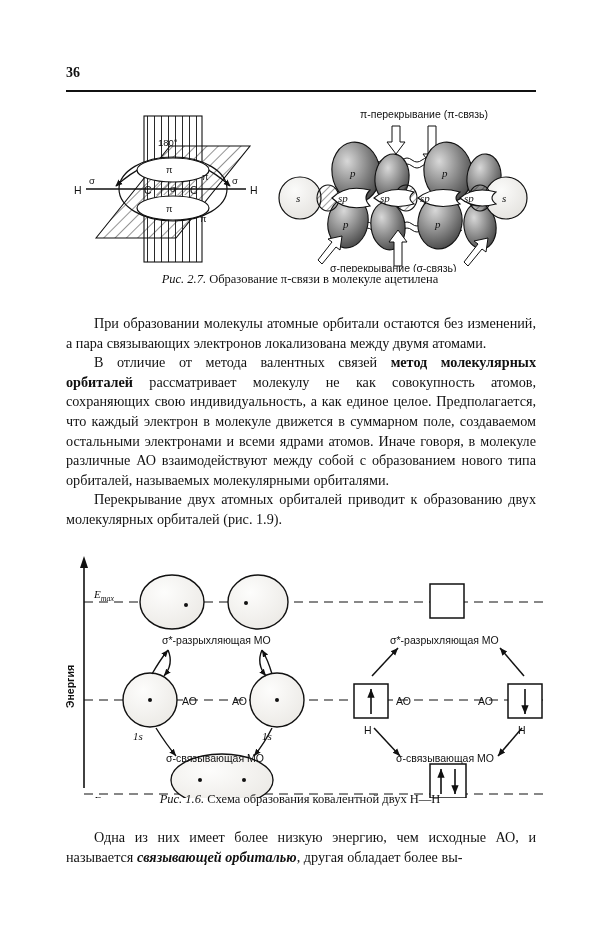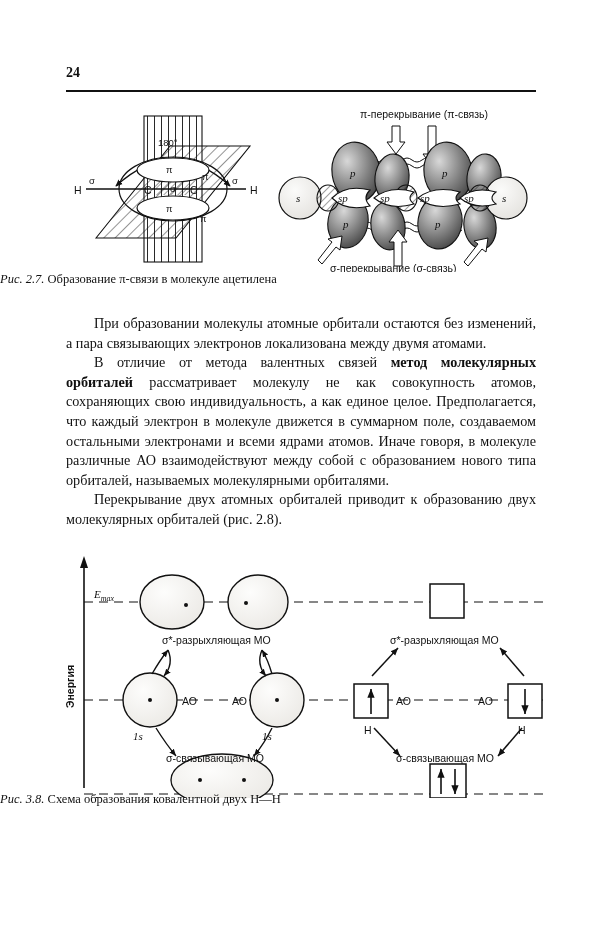--- a/index.html
+++ b/index.html
@@ -18,21 +18,21 @@
   .pagenum{font-size:14px;font-weight:bold;font-family:"Liberation Serif",serif;line-height:1;}
   .rule{position:absolute;left:66px;top:90px;width:470px;height:2px;background:#111;}
 
   
   .fig27{position:absolute;left:60px;top:100px;width:480px;height:170px;}
 
   .fig27 svg{display:block;}
 
   
   .caption{
-    position:absolute;width:600px;
+    position:absolute;width:600px;text-align:center;
     font-size:12.5px;font-family:"Liberation Serif",serif;
   }
   .caption i{font-style:italic;}
 
   
   .body-text{
     position:absolute;left:66px;width:470px;
     font-size:14.2px;line-height:19.6px;
     text-align:justify;
     font-family:"Liberation Serif",serif;
@@ -49,21 +49,21 @@
   .dlabel-sm{font-family:"Liberation Sans",sans-serif;font-size:9.5px;fill:#111;}
   .serif-it{font-family:"Liberation Serif",serif;font-style:italic;font-size:11px;fill:#111;}
   .axis-title{font-family:"Liberation Sans",sans-serif;font-size:10.5px;font-weight:bold;fill:#111;}
 </style>
 </head>
 <body>
 
 <div class="page">
 
   <div class="header">
-    <div class="pagenum">24</div>
+    <div class="pagenum">36</div>
   </div>
   <div class="rule"></div>
 
   <div class="fig27">
     <svg width="480" height="172" viewBox="0 0 480 172">
       <defs>
         <pattern id="vhatch" width="7" height="7" patternUnits="userSpaceOnUse">
           <path d="M3.5 0 L3.5 7" stroke="#111" stroke-width="0.9"></path>
         </pattern>
         <pattern id="dhatch" width="8" height="8" patternUnits="userSpaceOnUse" patternTransform="rotate(45)">
@@ -177,21 +177,21 @@
   <div class="caption" style="top:272px;">
     <i>Рис. 2.7.</i>
     <span>Образование π-связи в молекуле ацетилена</span>
   </div>
 
   <div class="body-text" style="top:314px;">
     <p>При образовании молекулы атомные орбитали остаются без изменений, а пара связывающих электронов локализована между двумя атомами.</p>
     <p>
       <span>В отличие от метода валентных связей </span><b>метод молекулярных орбиталей</b><span> рассматривает молекулу не как совокупность атомов, сохраняющих свою индивидуальность, а как единое целое. Предполагается, что каждый электрон в молекуле движется в суммарном поле, создаваемом остальными электронами и всеми ядрами атомов. Иначе говоря, в молекуле различные АО взаимодействуют между собой с образованием нового типа орбиталей, называемых молекулярными орбиталями.</span>
     </p>
-    <p>Перекрывание двух атомных орбиталей приводит к образованию двух молекулярных орбиталей (рис. 2.8).</p>
+    <p>Перекрывание двух атомных орбиталей приводит к образованию двух молекулярных орбиталей (рис. 1.9).</p>
   </div>
 
   <div class="fig28">
     <svg width="600" height="250" viewBox="0 0 600 250">
       <defs>
         <marker id="ar28" viewBox="0 0 10 10" refX="9" refY="5" markerWidth="5.5" markerHeight="5.5" orient="auto-start-reverse">
           <path d="M0 1.2 L9.2 5 L0 8.8 z" fill="#111"></path>
         </marker>
         <marker id="ar28up" viewBox="0 0 10 10" refX="9" refY="5" markerWidth="6" markerHeight="6" orient="auto-start-reverse">
           <path d="M0 1.2 L9.2 5 L0 8.8 z" fill="#111"></path>
@@ -281,18 +281,23 @@
         <line x1="372" y1="128" x2="398" y2="100" stroke="#111" stroke-width="1.5" marker-end="url(#ar28)"></line>
         <line x1="524" y1="128" x2="500" y2="100" stroke="#111" stroke-width="1.5" marker-end="url(#ar28)"></line>
 
         <line x1="374" y1="180" x2="400" y2="208" stroke="#111" stroke-width="1.5" marker-end="url(#ar28)"></line>
         <line x1="522" y1="180" x2="498" y2="208" stroke="#111" stroke-width="1.5" marker-end="url(#ar28)"></line>
       </g>
     </svg>
   </div>
 
   <div class="caption" style="top:792px;">
-    <i>Рис. 3.8.</i>
+    <i>Рис. 1.6.</i>
     <span>Схема образования ковалентной двух Н—Н</span>
   </div>
 
+  <div class="body-text" style="top:828px;">
+    <p>
+      <span>Одна из них имеет более низкую энергию, чем исходные АО, и называется </span><span class="bi">связывающей орбиталью</span><span>, другая обладает более вы-</span>
+    </p>
+  </div>
 
 </div>
 
 </body></html>

